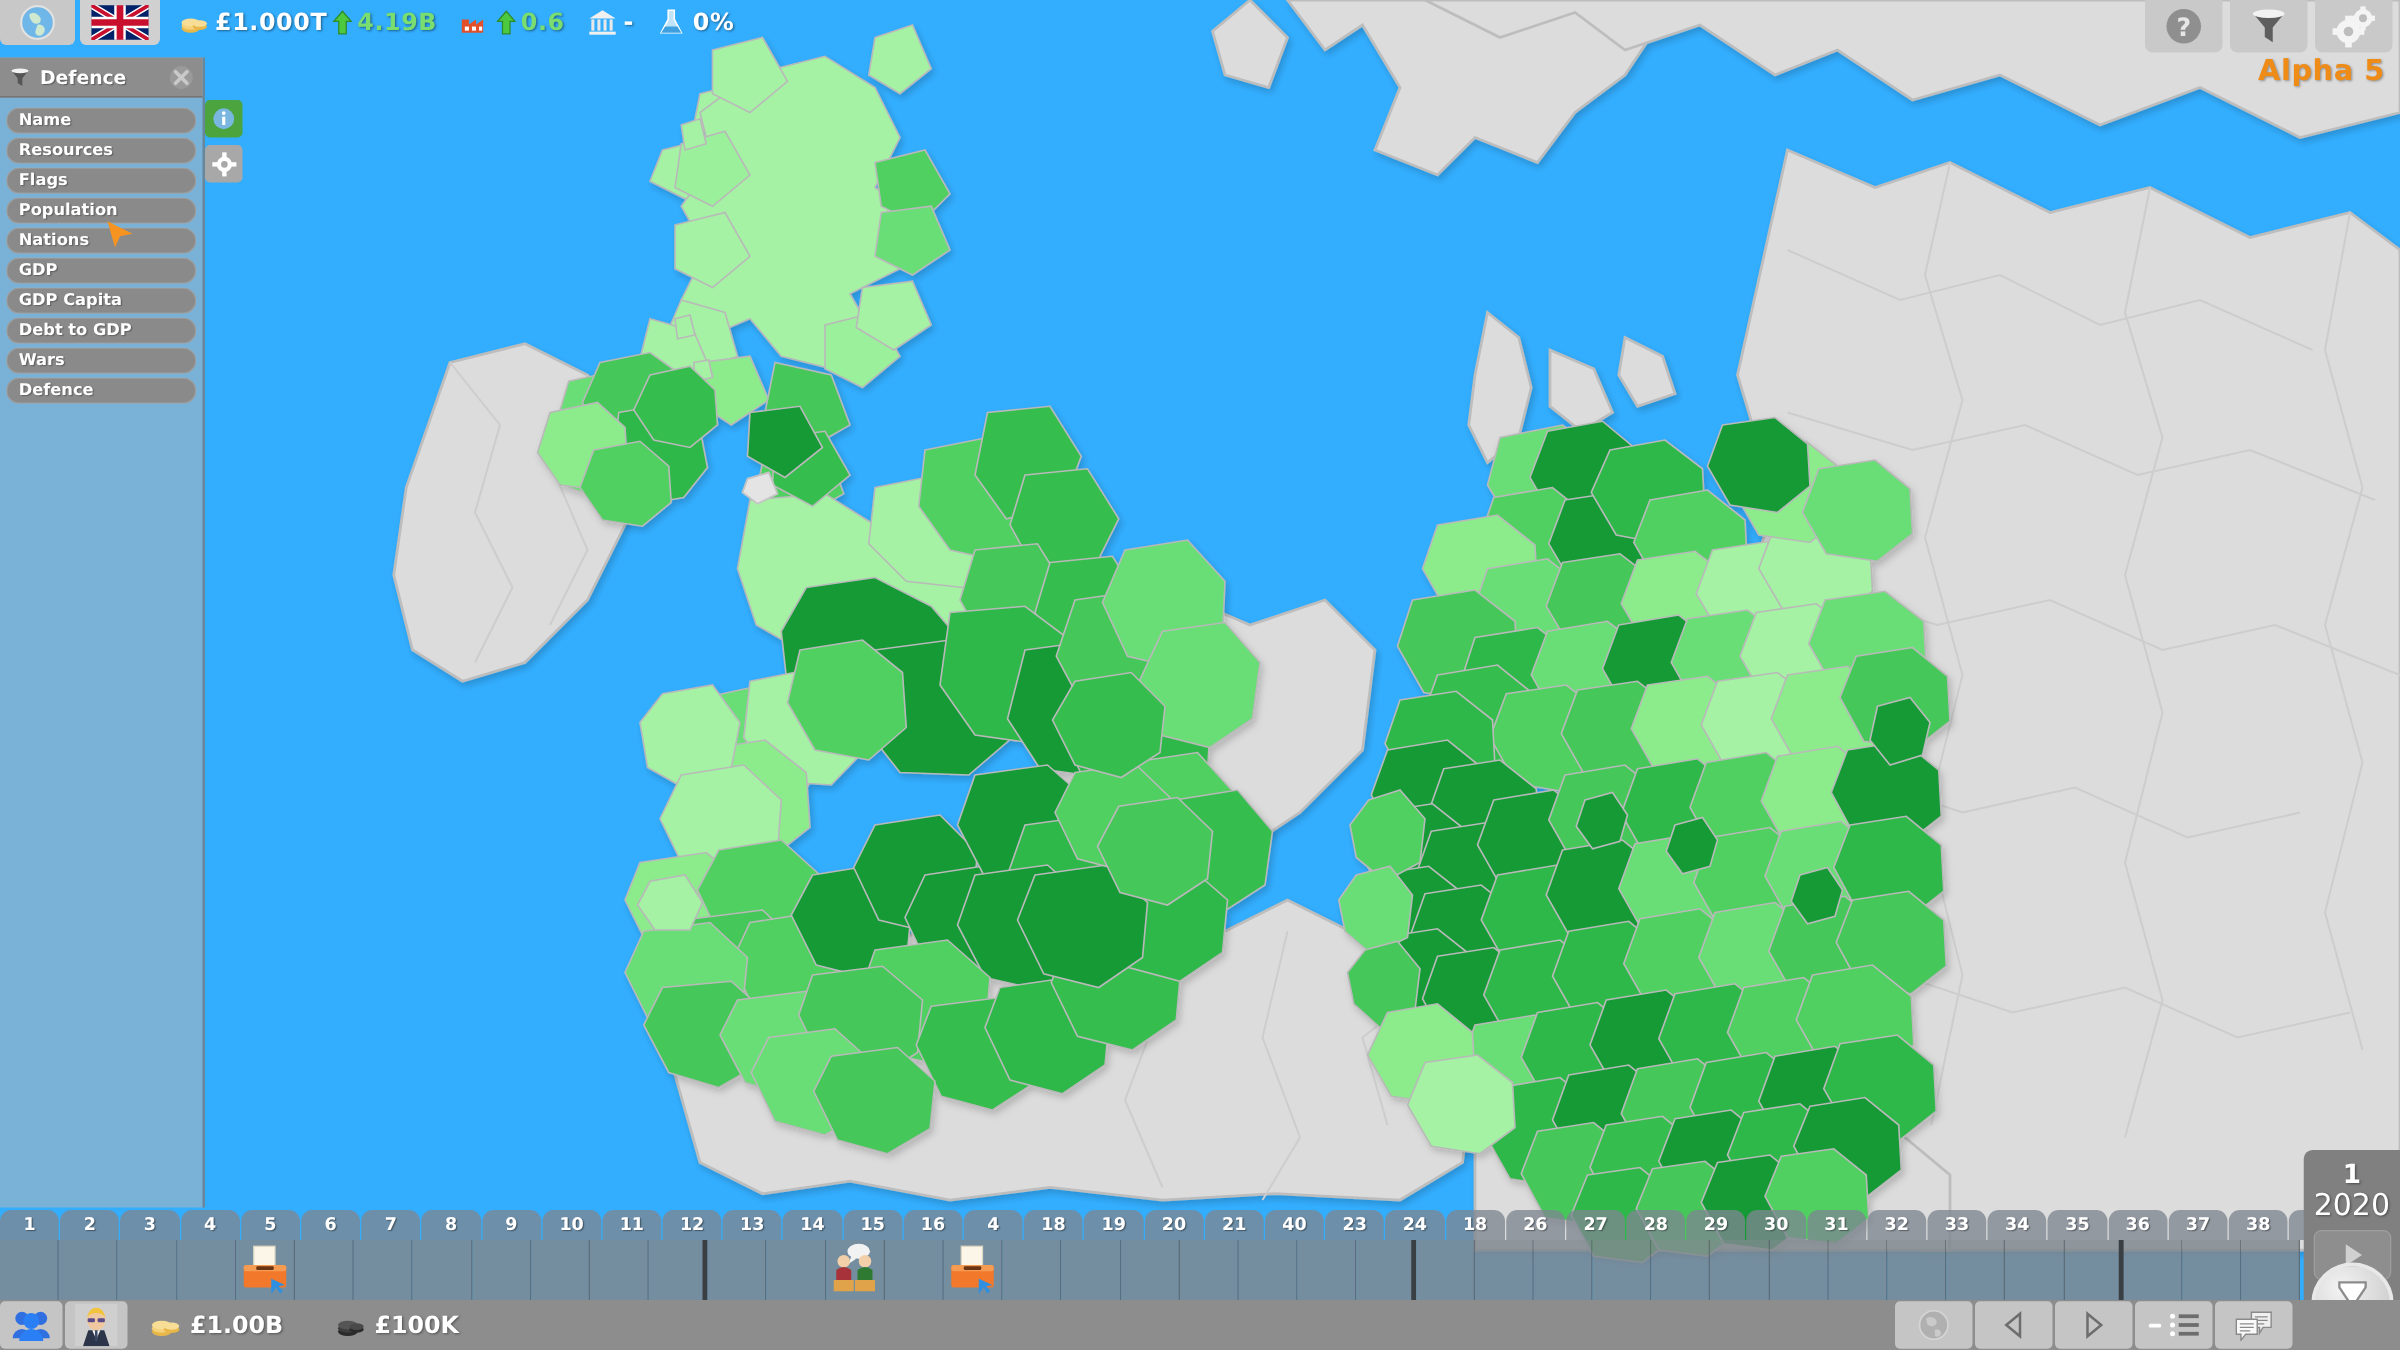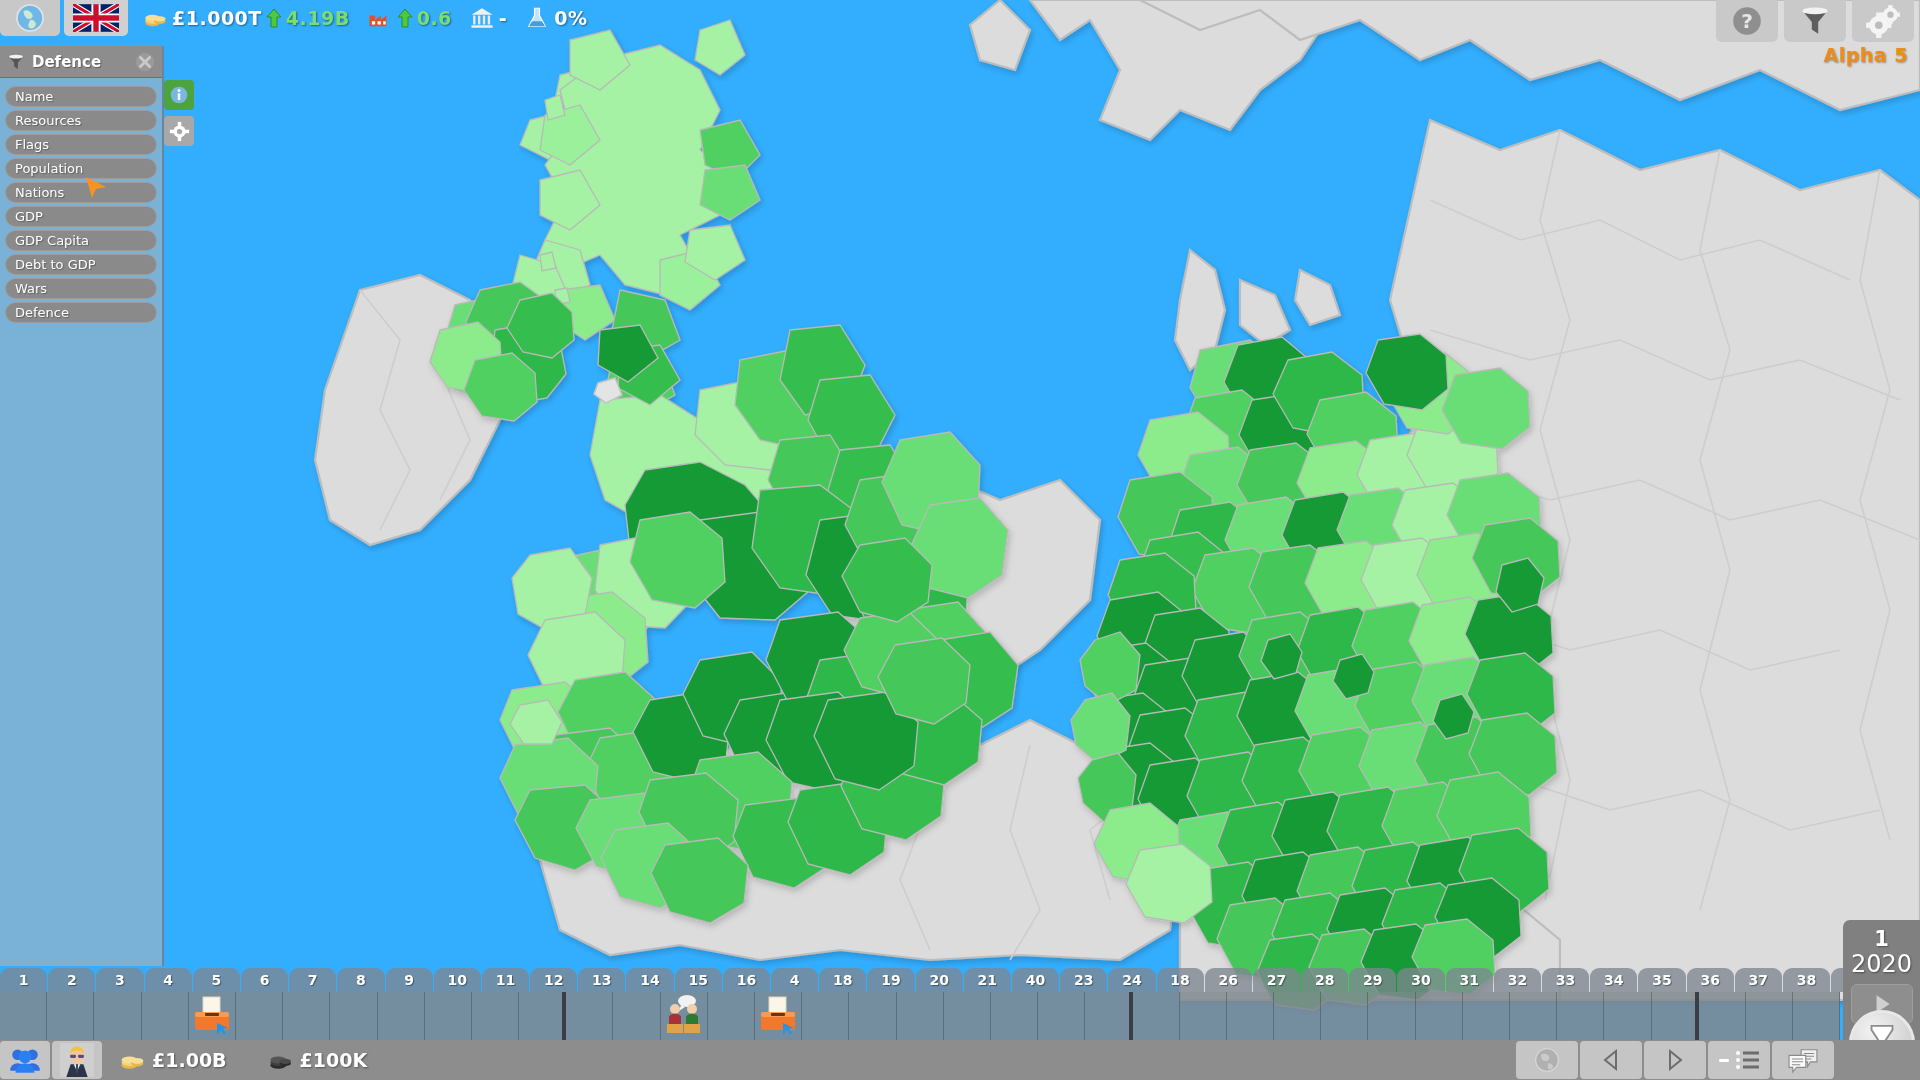--- a/index.html
+++ b/index.html
@@ -43,21 +43,21 @@
 
   
   #top-right { position: absolute; top: 0; right: 6px; display: flex; gap: 6px; z-index: 45; }
   .tr-btn {
     width: 62px; height: 42px; background: #c9c9c9;
     border-radius: 0 0 6px 6px;
     display: flex; align-items: center; justify-content: center;
   }
   #version {
     position: absolute; top: 44px; right: 12px; z-index: 45;
-    color: #ef8b17; font-weight: bold; font-size: 19px;
+    color: #ef8b17; font-weight: bold; font-size: 23px;
     text-shadow: 1px 1px 2px rgba(0,0,0,.35);
     letter-spacing: .5px;
   }
 
   
   #filters-panel {
     position: absolute; left: 0; top: 46px; width: 164px; height: 920px;
     background: rgba(150,180,200,.72);
     border-right: 2px solid rgba(90,100,110,.55);
     z-index: 35;
@@ -68,21 +68,21 @@
     border-bottom: 1px solid #6e6e6e;
   }
   #filters-title {
     color: #fff; font-weight: bold; font-size: 15px; margin-left: 6px;
     text-shadow: 1px 1px 1px rgba(0,0,0,.35); flex: 1;
   }
   .filter-item {
     height: 21px; margin: 3px 5px;
     background: #8a8a8a; border-radius: 11px;
     display: flex; align-items: center; padding-left: 9px;
-    color: #ffffff; font-weight: normal; font-size: 13px;
+    color: #ffffff; font-weight: bold; font-size: 13px;
     text-shadow: 1px 1px 1px rgba(0,0,0,.3);
     border: 1px solid rgba(255,255,255,.16);
   }
   #filter-list { padding-top: 5px; }
 
   
   #cursor { position: absolute; left: 84px; top: 175px; z-index: 60; }
 
   
   #side-tools { position: absolute; left: 164px; top: 80px; z-index: 36; }

